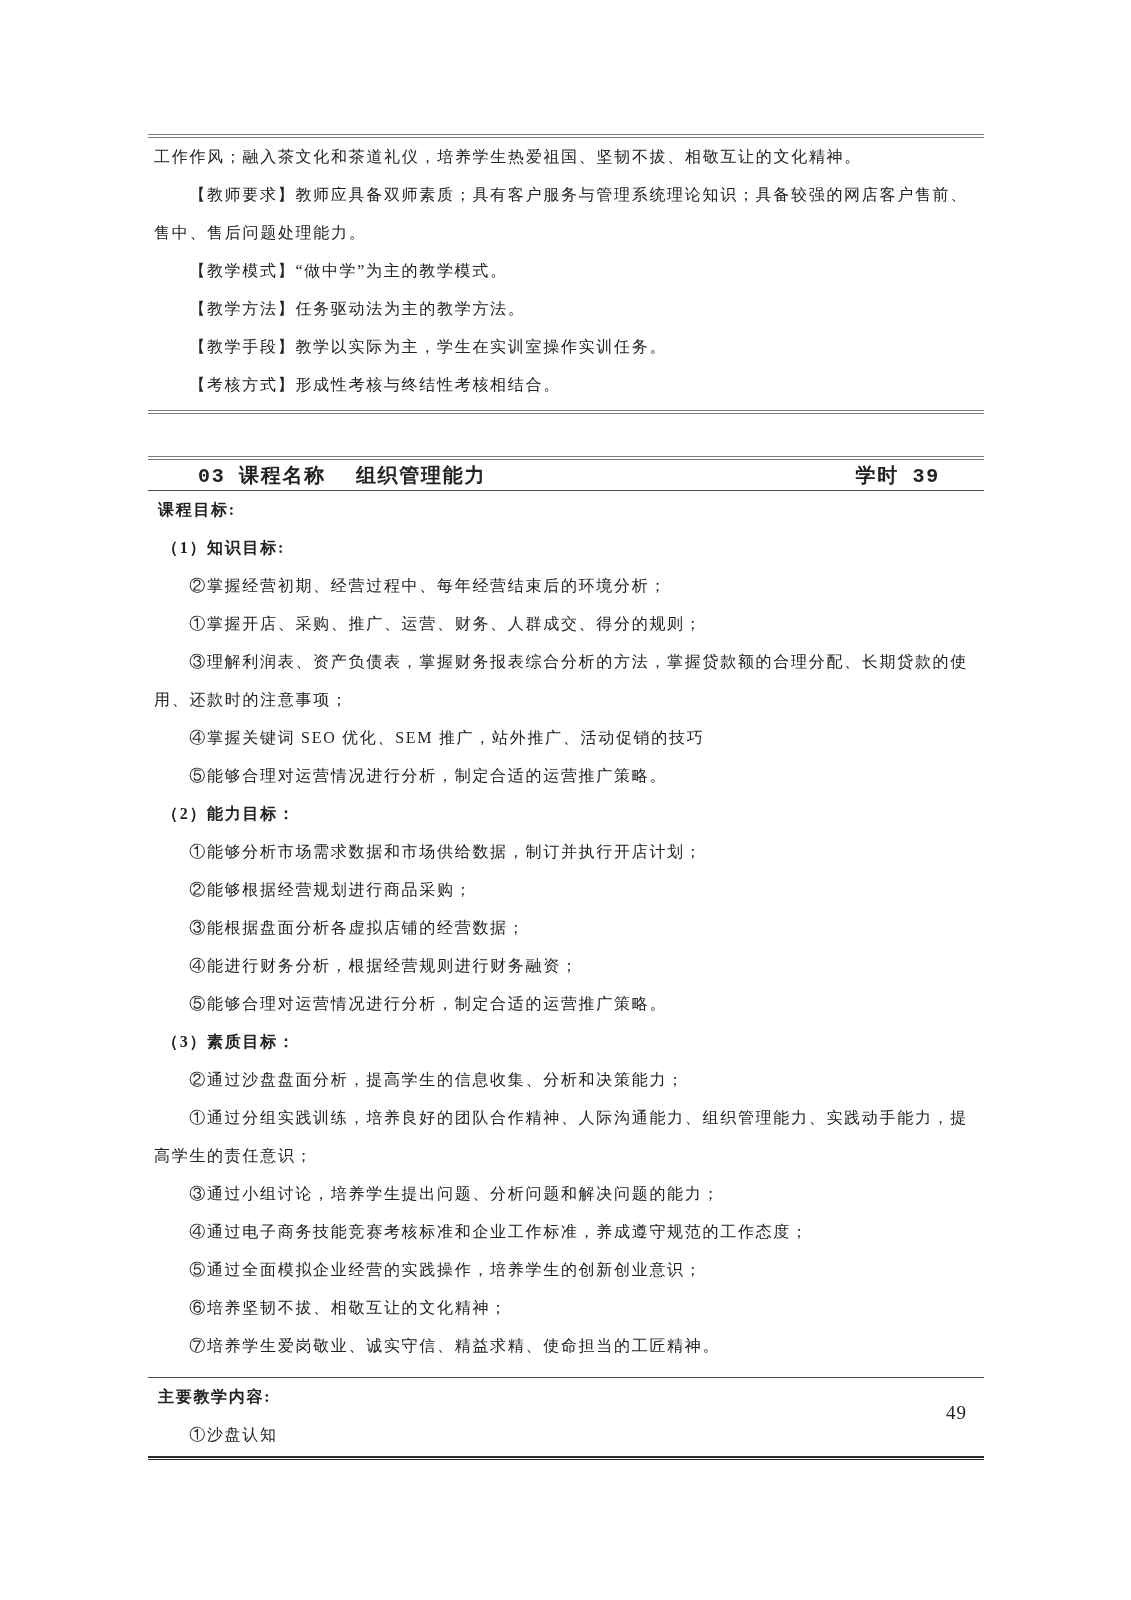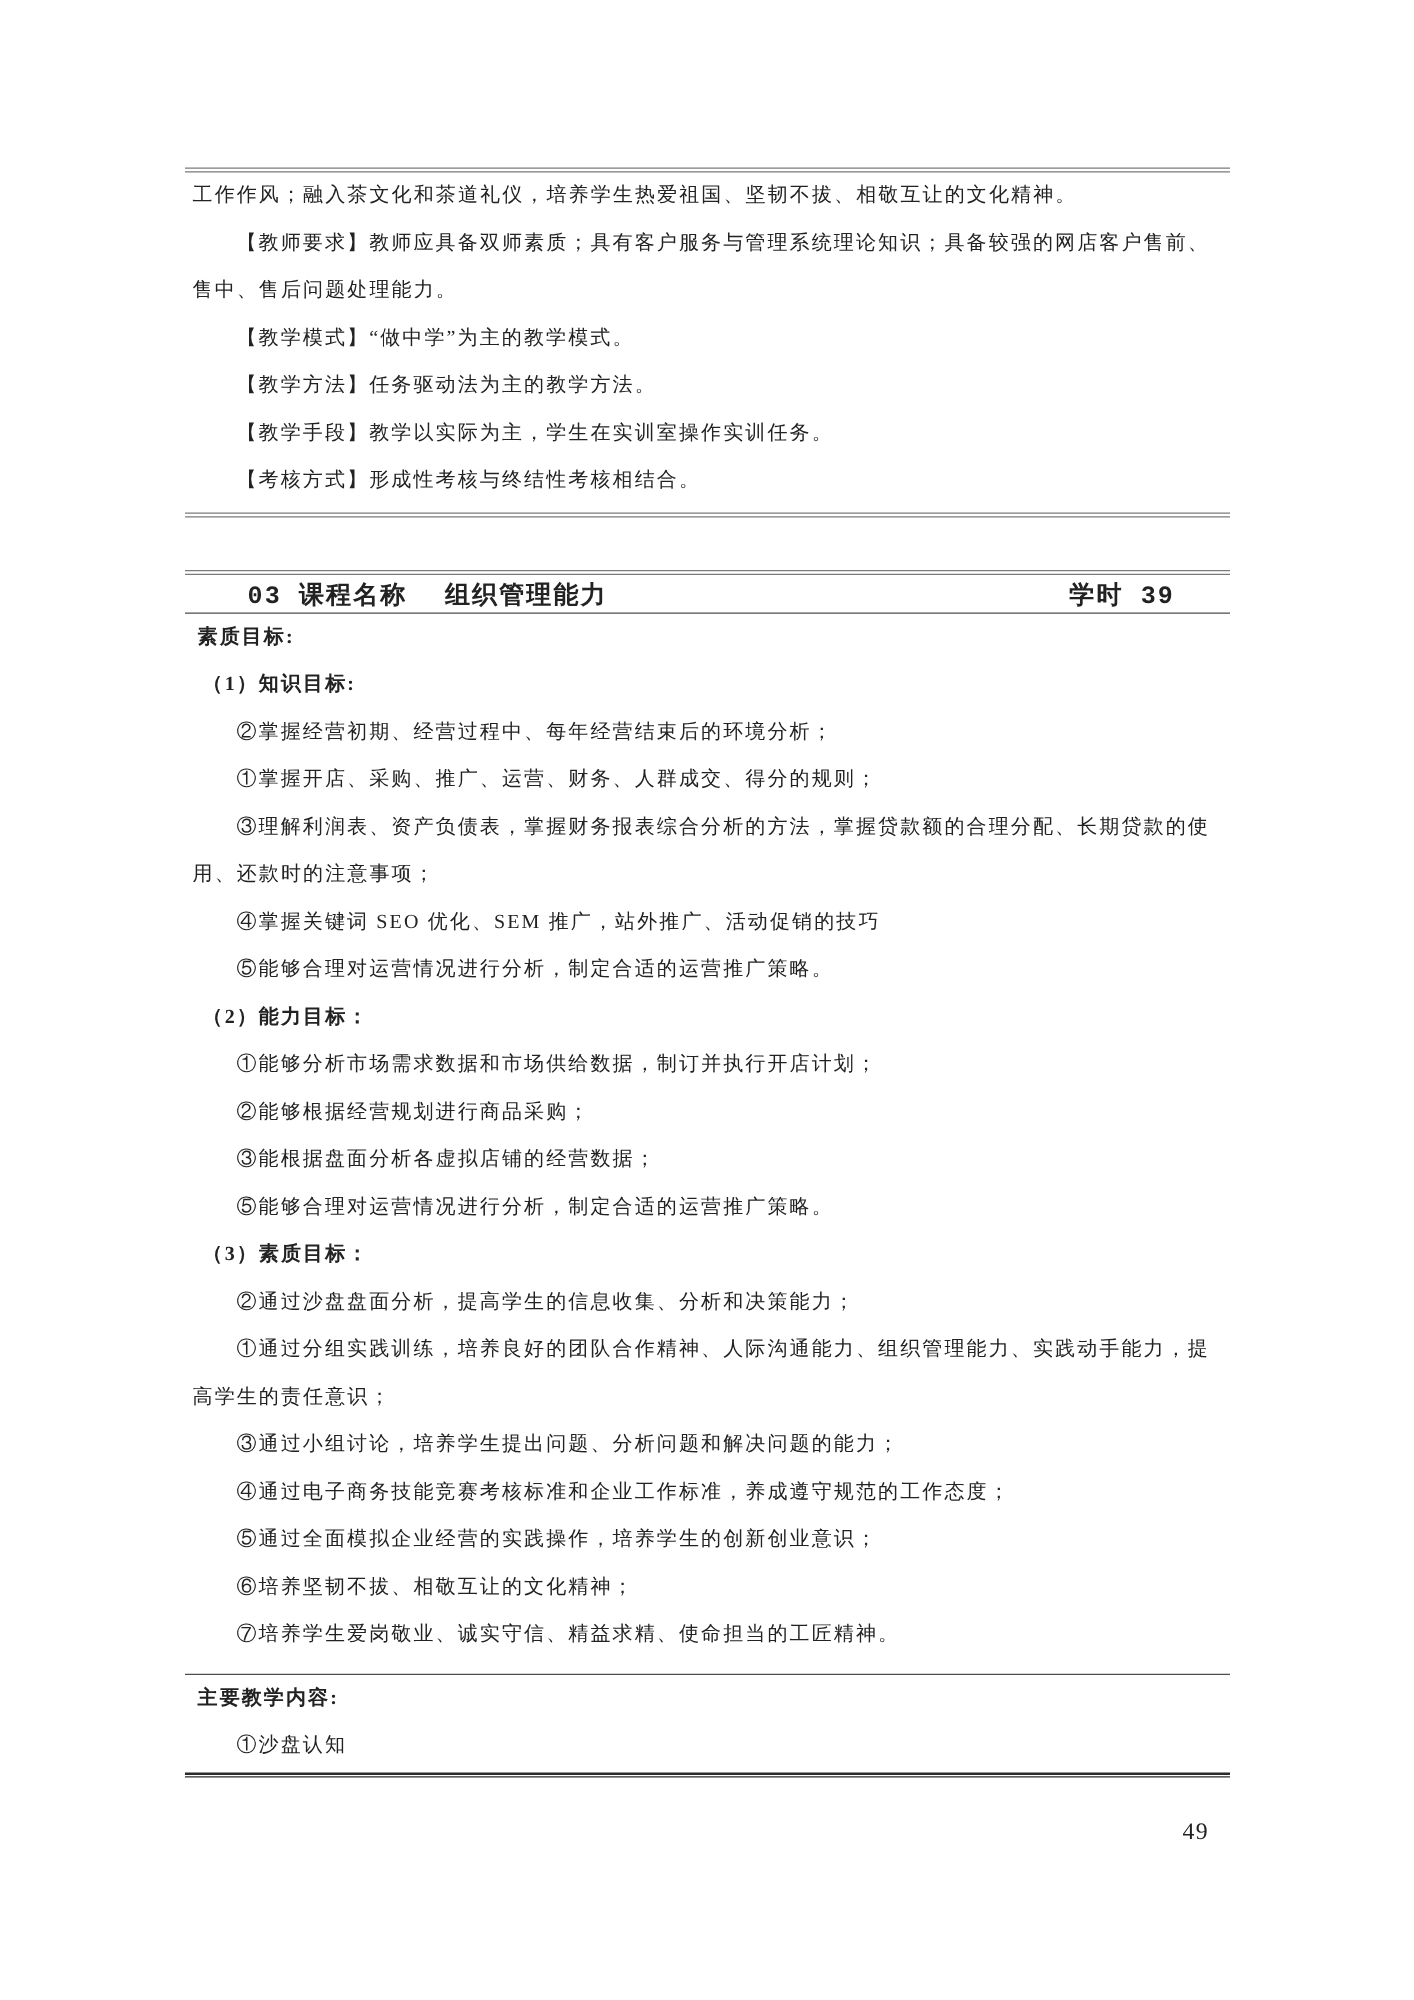--- a/index.html
+++ b/index.html
@@ -34,21 +34,21 @@
   }
   .course-left{display:flex;align-items:center;}
   .course-name{margin-left:30px;}
 
   .obj-title{font-weight:bold;padding-left:10px;}
   .sub-heading{font-weight:bold;padding-left:14px;}
   .spacer12{height:12px;}
   .spacer2{height:2px;}
 
   .page-number{
-    position:absolute;left:946px;top:1455px;
+    position:absolute;left:946px;top:1402px;
     font-size:19px;letter-spacing:1px;
   }
 </style>
 </head>
 <body>
 
 <div class="page">
   <div class="content">
 
     <div class="sec1">
@@ -70,33 +70,34 @@
       <div class="course-header">
         <div class="course-left">
           <span>03 课程名称</span>
           <span class="course-name">组织管理能力</span>
         </div>
         <span>学时 39</span>
       </div>
 
       <div class="rule-single"></div>
 
-      <p class="obj-title">素质目标:</p>
+      <p class="obj-title">课程目标:</p>
 
       <p class="sub-heading">（1）知识目标:</p>
       <p class="pad6 indent">②掌握经营初期、经营过程中、每年经营结束后的环境分析；</p>
       <p class="pad6 indent">①掌握开店、采购、推广、运营、财务、人群成交、得分的规则；</p>
       <p class="pad6 indent">③理解利润表、资产负债表，掌握财务报表综合分析的方法，掌握贷款额的合理分配、长期贷款的使用、还款时的注意事项；</p>
       <p class="pad6 indent">④掌握关键词 SEO 优化、SEM 推广，站外推广、活动促销的技巧</p>
       <p class="pad6 indent">⑤能够合理对运营情况进行分析，制定合适的运营推广策略。</p>
 
       <p class="sub-heading">（2）能力目标：</p>
       <p class="pad6 indent">①能够分析市场需求数据和市场供给数据，制订并执行开店计划；</p>
       <p class="pad6 indent">②能够根据经营规划进行商品采购；</p>
       <p class="pad6 indent">③能根据盘面分析各虚拟店铺的经营数据；</p>
+      <p class="pad6 indent">④能进行财务分析，根据经营规则进行财务融资；</p>
       <p class="pad6 indent">⑤能够合理对运营情况进行分析，制定合适的运营推广策略。</p>
 
       <p class="sub-heading">（3）素质目标：</p>
       <p class="pad6 indent">②通过沙盘盘面分析，提高学生的信息收集、分析和决策能力；</p>
       <p class="pad6 indent">①通过分组实践训练，培养良好的团队合作精神、人际沟通能力、组织管理能力、实践动手能力，提高学生的责任意识；</p>
       <p class="pad6 indent">③通过小组讨论，培养学生提出问题、分析问题和解决问题的能力；</p>
       <p class="pad6 indent">④通过电子商务技能竞赛考核标准和企业工作标准，养成遵守规范的工作态度；</p>
       <p class="pad6 indent">⑤通过全面模拟企业经营的实践操作，培养学生的创新创业意识；</p>
       <p class="pad6 indent">⑥培养坚韧不拔、相敬互让的文化精神；</p>
       <p class="pad6 indent">⑦培养学生爱岗敬业、诚实守信、精益求精、使命担当的工匠精神。</p>

